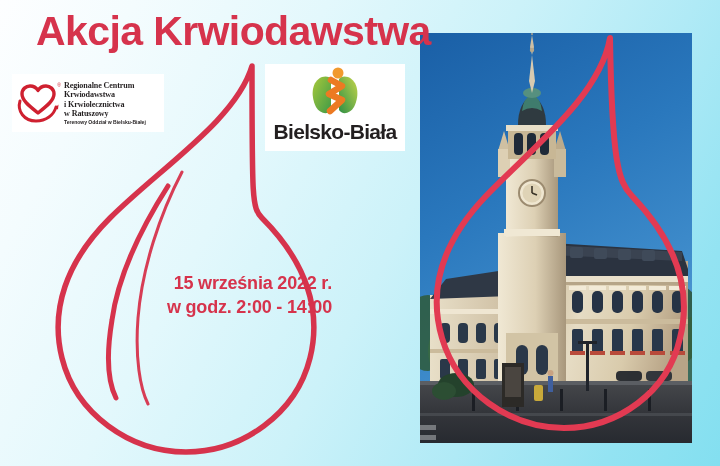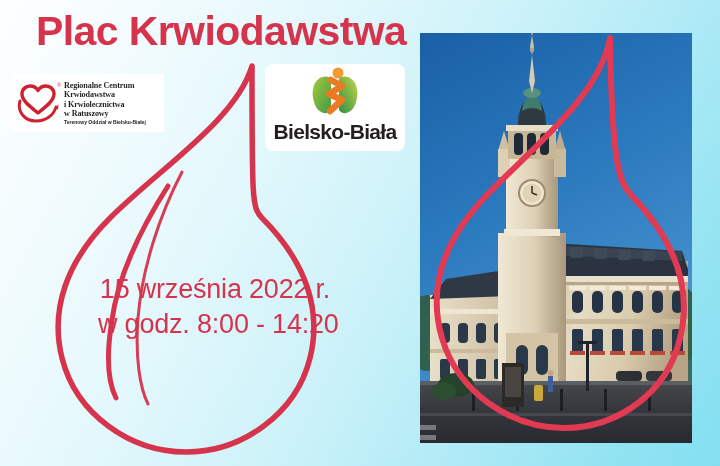--- a/index.html
+++ b/index.html
@@ -88,21 +88,20 @@
     position: absolute;
     left: 265px;
     top: 64px;
     width: 140px;
     height: 87px;
     background: #ffffff;
     display: flex;
     flex-direction: column;
     align-items: center;
     justify-content: flex-start;
-    border-radius: 8px;
   }
   .bb-mark {
     width: 62px;
     height: 52px;
     margin-top: 3px;
   }
   .bb-name {
     font-size: 21px;
     font-weight: bold;
     color: #231f20;
@@ -130,24 +129,24 @@
     width: 720px; height: 466px;
     pointer-events: none;
   }
 
   
   .event-text {
     position: absolute;
     left: 98px;
     top: 272px;
     width: 234px;
-    text-align: center;
+    text-align: right;
     color: #d6334c;
-    font-size: 27px;
-    font-weight: normal;
+    font-size: 18px;
+    font-weight: bold;
     line-height: 1.31;
     letter-spacing: -0.2px;
   }
   .event-text div { white-space: nowrap; }
 </style>
 </head>
 <body>
 
 <div id="poster">
 
@@ -368,21 +367,21 @@
       <path d="M610 38
                C 600 96, 532 148, 486 196
                C 442 242, 428 290, 442 338
                C 458 392, 510 428, 564 428
                C 618 428, 668 392, 680 338
                C 692 290, 676 242, 632 196
                C 618 182, 612 160, 610 38 Z" fill="none" stroke="#e23a52" stroke-width="6" stroke-linecap="round" stroke-linejoin="round"></path>
     </g>
   </svg>
 
-  <div class="title">Plac Krwiodawstwa</div>
+  <div class="title">Akcja Krwiodawstwa</div>
 
   <div class="rckik-logo">
     <div class="rckik-mark">
       <svg viewBox="0 0 48 48" width="48" height="48" xmlns="http://www.w3.org/2000/svg">
 
         <path d="M24 34
                  C 14 26, 8 21, 8 15
                  C 8 10, 12 7, 16 7
                  C 19.5 7, 22.5 9, 24 11.5
                  C 25.5 9, 28.5 7, 32 7
@@ -424,16 +423,16 @@
         <path d="M27 13 L38 19 L25 27 L38 33 L26 44" fill="none" stroke="#ec7a22" stroke-width="6.5" stroke-linecap="round" stroke-linejoin="round"></path>
 
         <circle cx="34" cy="6" r="5.5" fill="#f19a2e"></circle>
       </svg>
     </div>
     <div class="bb-name">Bielsko-Biała</div>
   </div>
 
   <div class="event-text">
     <div>15 września 2022 r.</div>
-    <div>w godz. 8:00 - 14:20</div>
+    <div>w godz. 2:00 - 14:00</div>
   </div>
 
 </div>
 
 </body></html>

